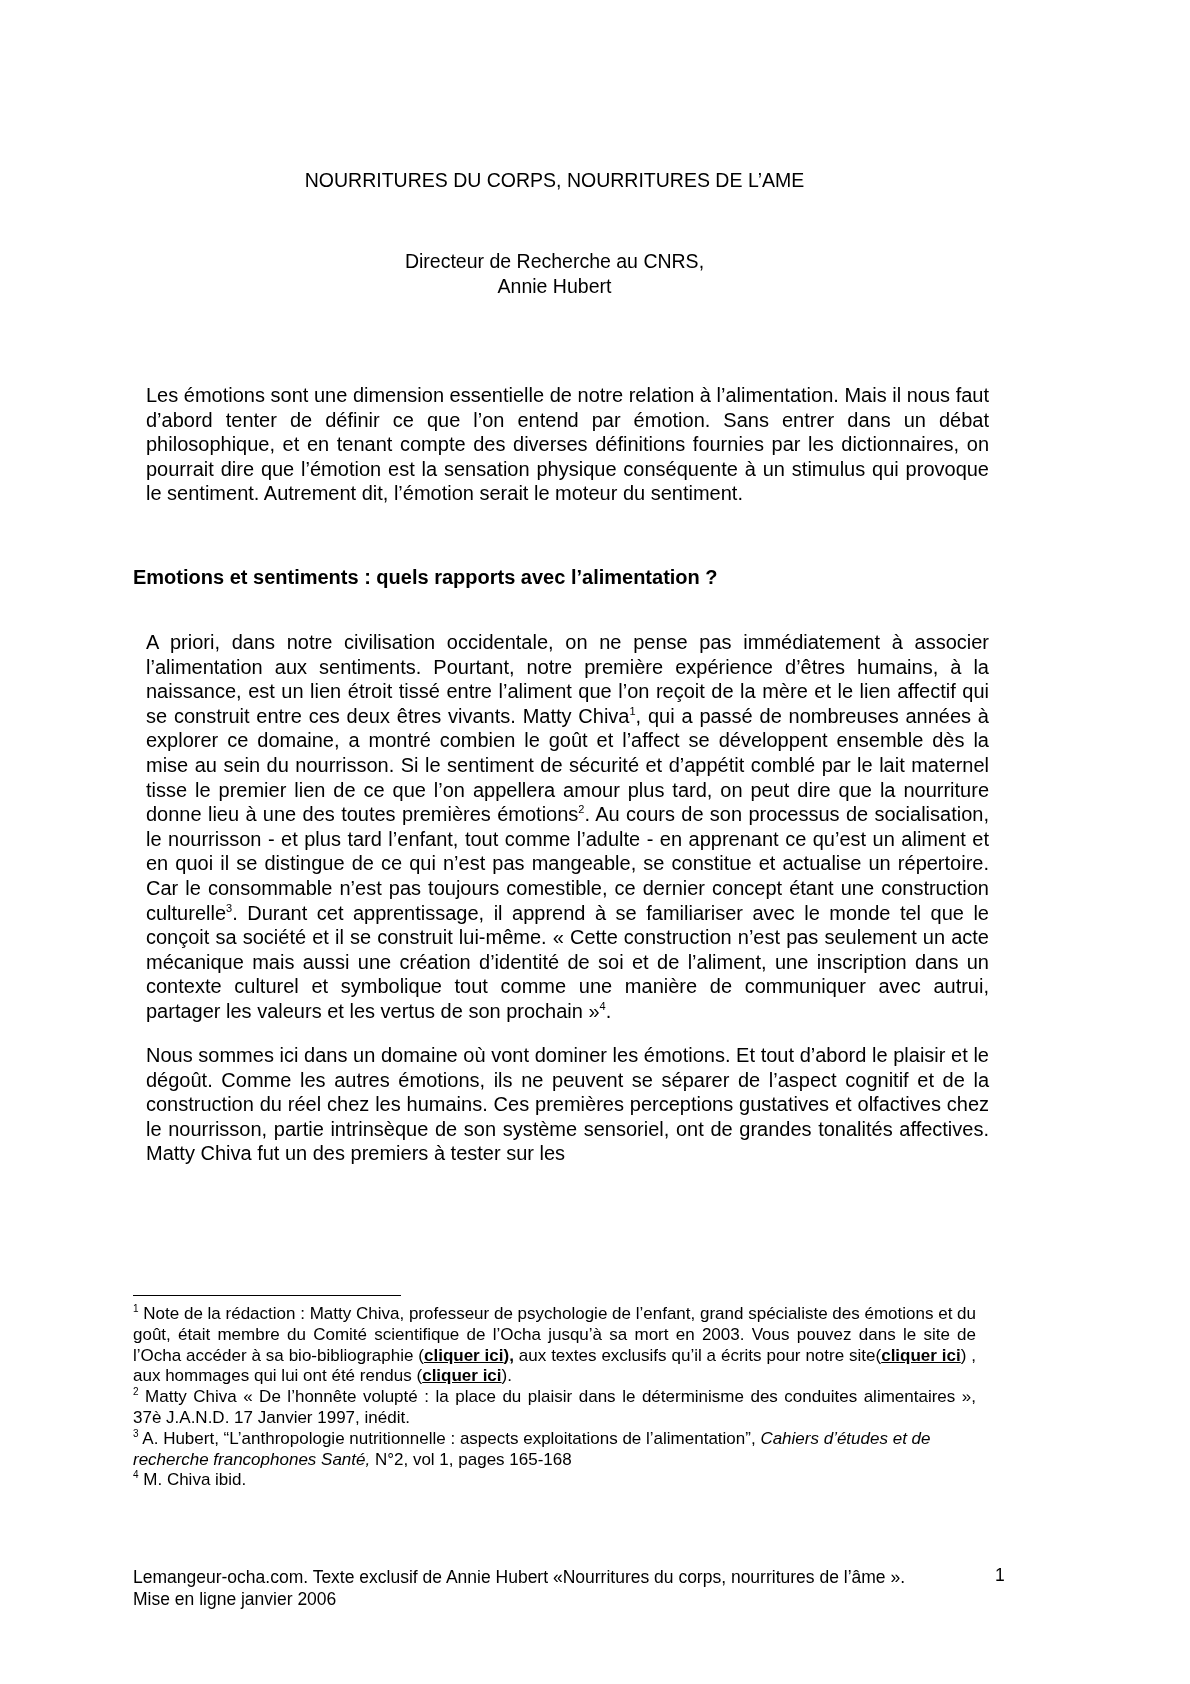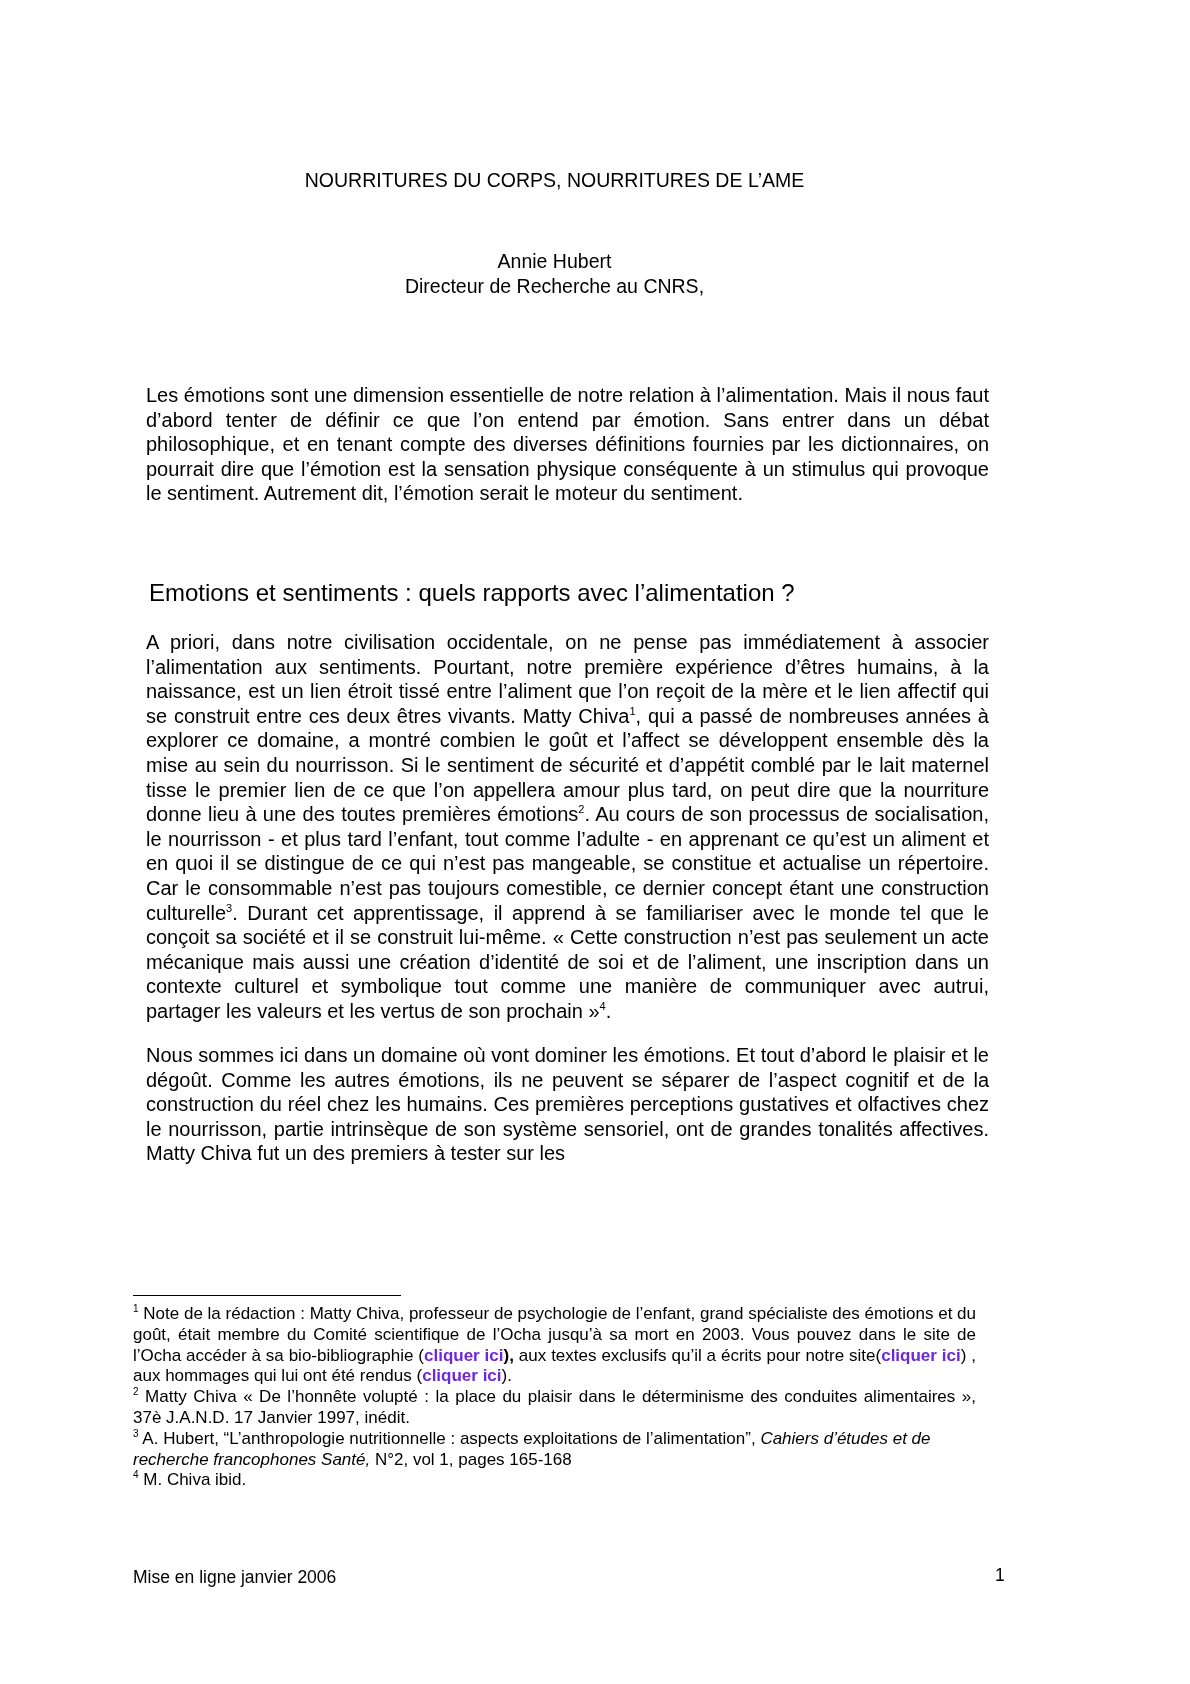--- a/index.html
+++ b/index.html
@@ -47,24 +47,24 @@
       font-size: 20px;
       line-height: 24.6px;
       text-align: justify;
       margin: 13px;
     }
     #p1 { top: 370px; }
     #h1 {
       position: absolute;
       top: 565px;
       left: 0;
-      font-weight: normal;
-      font-size: 24px;
+      font-weight: bold;
+      font-size: 20px;
       line-height: 24px;
-      margin: 16px;
+      margin: 0;
     }
     #p2 { top: 617px; }
     #p3 { top: 1030px; }
     sup {
       font-size: 11px;
       line-height: 0;
       vertical-align: 8px;
     }
     .fn-rule {
       position: absolute;
@@ -84,22 +84,23 @@
       text-align: justify;
     }
     .footnotes p {
       margin: 0;
     }
     .footnotes sup {
       font-size: 10px;
       vertical-align: 7px;
     }
     .link {
-      color: #6d28d9;
+      color: #000000;
       font-weight: bold;
+      text-decoration: underline;
       cursor: pointer;
     }
     .fn-underline {
       text-decoration: underline;
       font-weight: bold;
     }
     .page-footer {
       position: absolute;
       top: 1566px;
       left: 0;
@@ -118,40 +119,41 @@
 </head>
 <body>
 
 <div class="page">
 
   <div class="title-block">
     <div>NOURRITURES DU CORPS, NOURRITURES DE L’AME</div>
   </div>
 
   <div class="author-block">
+    <div>Directeur de Recherche au CNRS,</div>
     <div>Annie Hubert</div>
-    <div>Directeur de Recherche au CNRS,</div>
   </div>
 
   <p id="p1" class="body-text">Les émotions sont une dimension essentielle de notre relation à l’alimentation. Mais il nous faut d’abord tenter de définir ce que l’on entend par émotion. Sans entrer dans un débat philosophique, et en tenant compte des diverses définitions fournies par les dictionnaires, on pourrait dire que l’émotion est la sensation physique conséquente à un stimulus qui provoque le sentiment. Autrement dit, l’émotion serait le moteur du sentiment.</p>
 
   <h2 id="h1">Emotions et sentiments : quels rapports avec l’alimentation ?</h2>
 
   <p id="p2" class="body-text"><span>A priori, dans notre civilisation occidentale, on ne pense pas immédiatement à associer l’alimentation aux sentiments. Pourtant, notre première expérience d’êtres humains, à la naissance, est un lien étroit tissé entre l’aliment que l’on reçoit de la mère et le lien affectif qui se construit entre ces deux êtres vivants. Matty Chiva</span><sup>1</sup><span>, qui a passé de nombreuses années à explorer ce domaine, a montré combien le goût et l’affect se développent ensemble dès la mise au sein du nourrisson. Si le sentiment de sécurité et d’appétit comblé par le lait maternel tisse le premier lien de ce que l’on appellera amour plus tard, on peut dire que la nourriture donne lieu à une des toutes premières émotions</span><sup>2</sup><span>. Au cours de son processus de socialisation, le nourrisson - et plus tard l’enfant, tout comme l’adulte - en apprenant ce qu’est un aliment et en quoi il se distingue de  ce qui n’est pas mangeable, se constitue et actualise un répertoire. Car le consommable n’est pas toujours comestible, ce dernier concept étant une construction culturelle</span><sup>3</sup><span>. Durant cet apprentissage, il apprend à se familiariser avec le monde tel que le conçoit sa société et il se construit lui-même. « Cette construction n’est pas seulement un acte mécanique mais aussi une création d’identité de soi et de l’aliment, une inscription dans un  contexte culturel et symbolique tout comme une manière de communiquer avec autrui, partager les valeurs et les vertus de son prochain »</span><sup>4</sup><span>.</span></p>
 
   <p id="p3" class="body-text">Nous sommes ici dans un domaine où vont dominer les émotions. Et tout d’abord le plaisir et le dégoût. Comme les autres émotions, ils ne peuvent se séparer de l’aspect cognitif et de la construction du réel chez les humains. Ces premières perceptions gustatives et olfactives chez le nourrisson, partie intrinsèque de son système sensoriel, ont de grandes tonalités affectives. Matty Chiva fut un des premiers à tester sur les</p>
 
   <div class="fn-rule"></div>
 
   <div class="footnotes">
     <p><sup>1</sup><span> Note de la rédaction : Matty Chiva, professeur de psychologie de l’enfant, grand spécialiste des émotions et du goût, était membre du Comité scientifique de l’Ocha jusqu’à sa mort en 2003. Vous pouvez dans le site de l’Ocha accéder à sa bio-bibliographie (</span><a class="link">cliquer ici</a><span class="fn-underline">)</span><span class="fn-underline">,</span><span> aux textes exclusifs qu’il a écrits pour notre site(</span><a class="link">cliquer ici</a><span>) , aux hommages qui lui ont été rendus (</span><a class="link">cliquer ici</a><span>).</span></p>
     <p><sup>2</sup><span> Matty Chiva « De l’honnête volupté : la place du plaisir dans le déterminisme des conduites alimentaires »,  37è J.A.N.D. 17 Janvier 1997, inédit.</span></p>
     <p style="text-align:left;"><sup>3</sup><span> A. Hubert, “L’anthropologie nutritionnelle : aspects exploitations de l’alimentation”, </span><em>Cahiers d’études et de recherche francophones Santé,</em><span> N°2, vol 1, pages 165-168</span></p>
     <p><sup>4</sup><span> M. Chiva ibid.</span></p>
   </div>
 
   <div class="page-footer">
+    <div>Lemangeur-ocha.com. Texte exclusif de Annie Hubert «Nourritures du corps, nourritures de l’âme ».</div>
     <div>Mise en ligne janvier 2006</div>
   </div>
 
 </div>
 
 <div class="page-number">1</div>
 
 </body></html>

